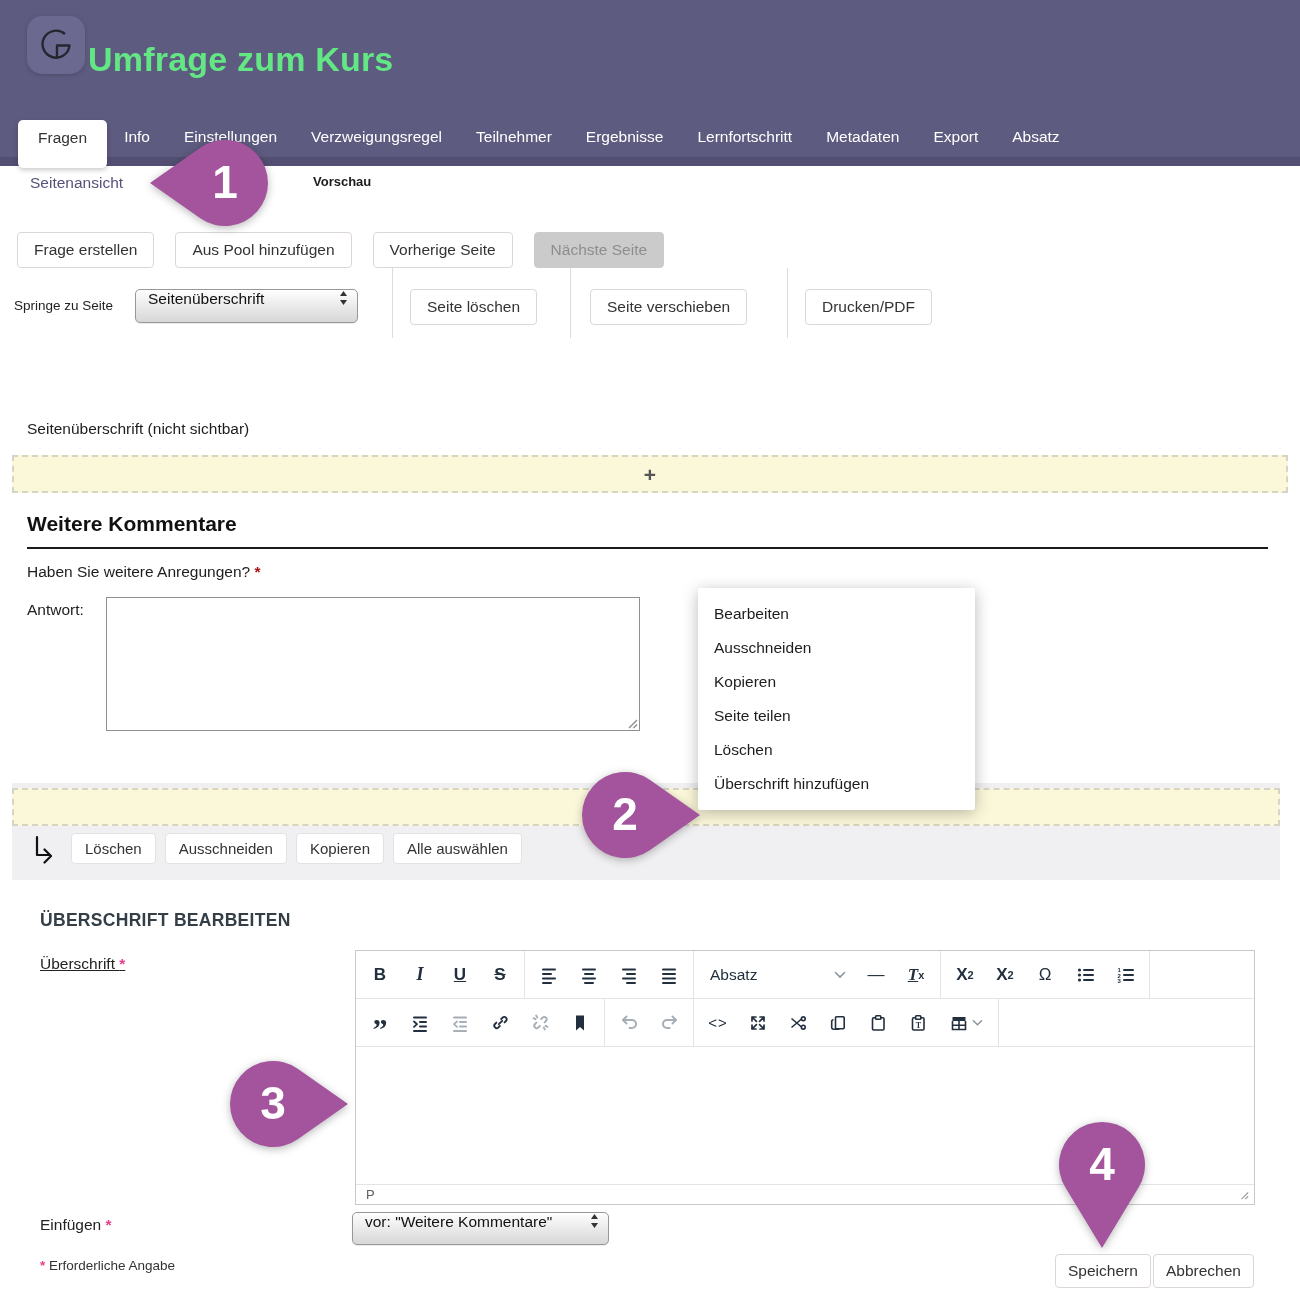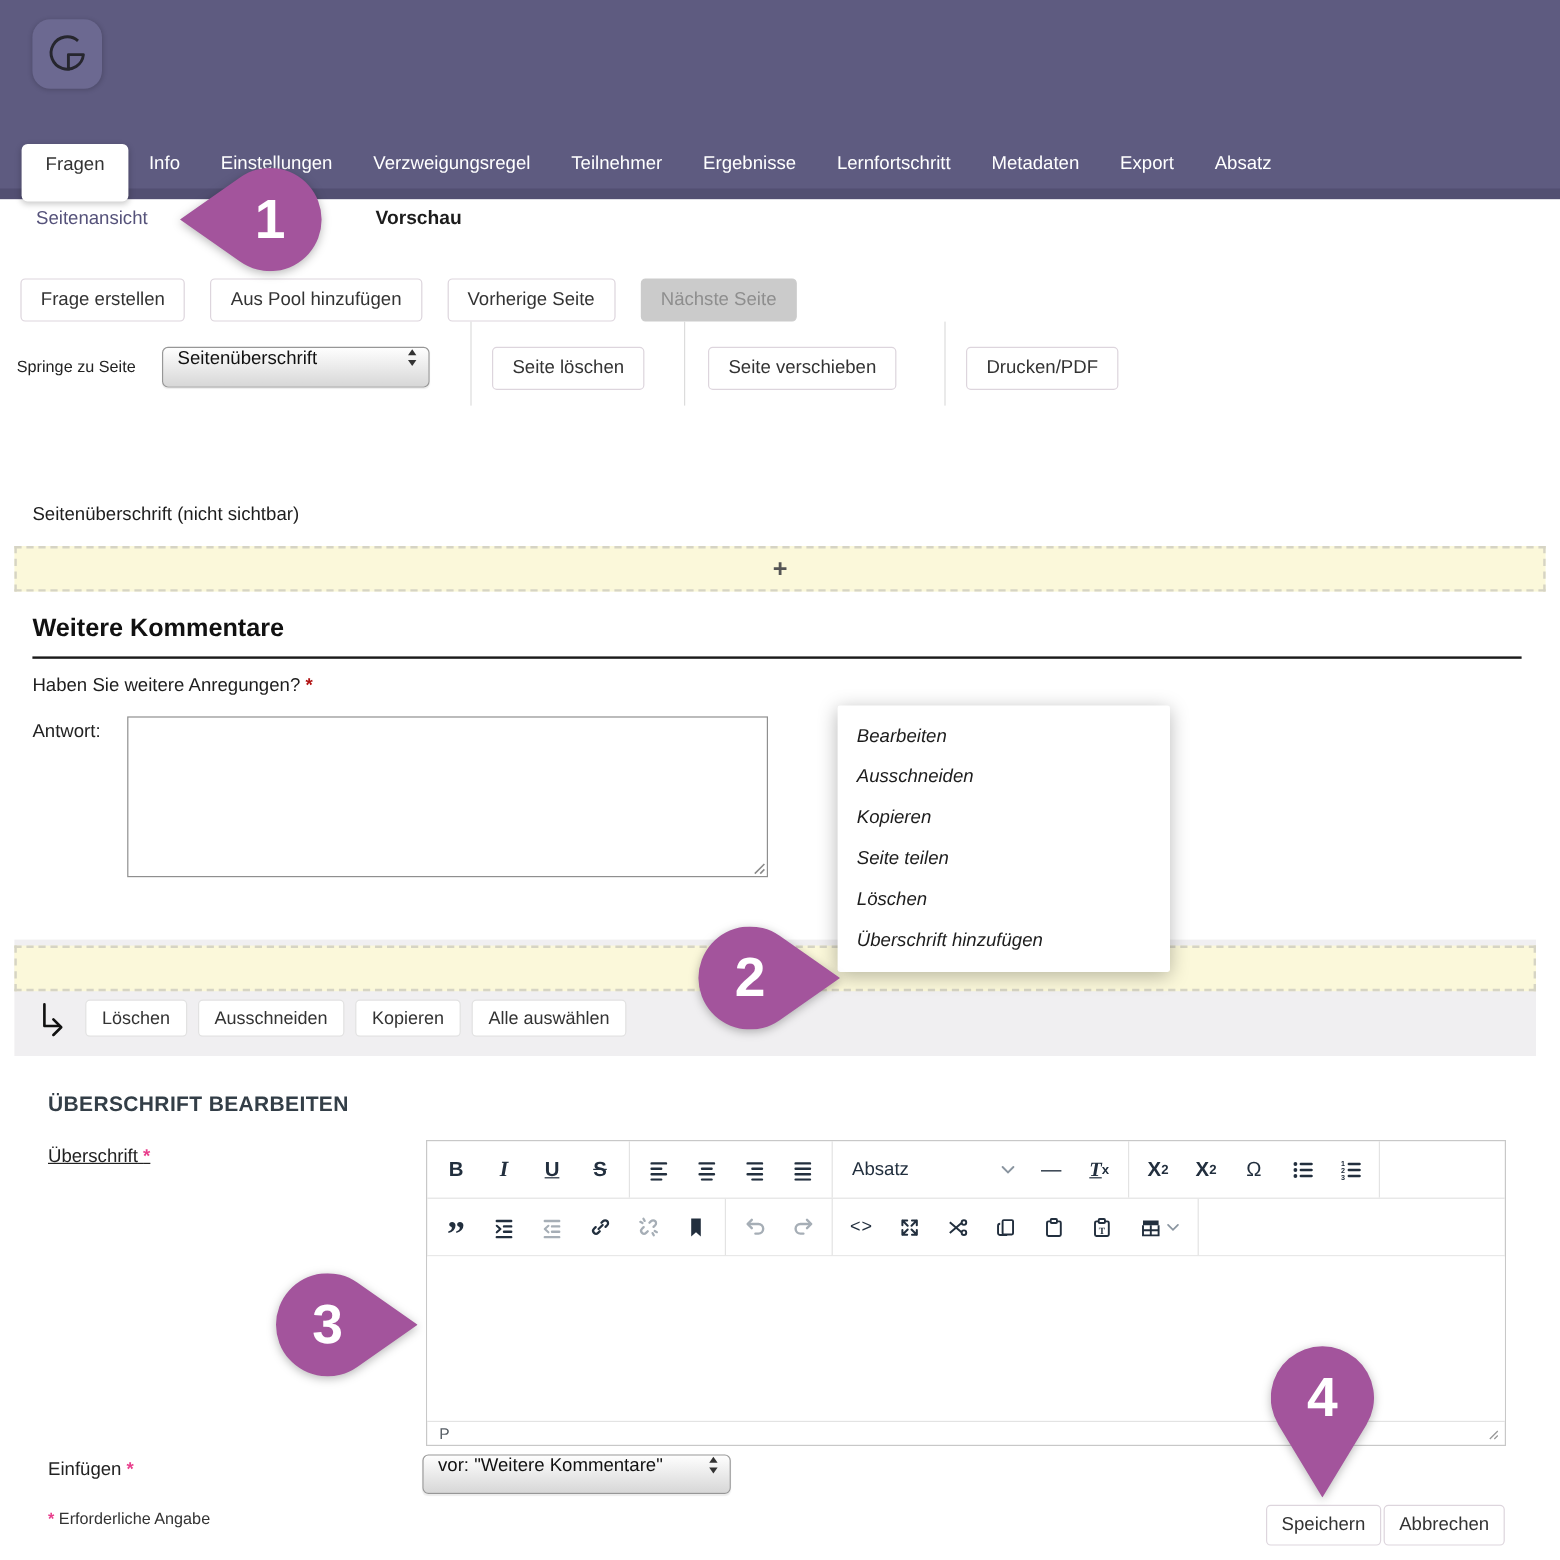--- a/index.html
+++ b/index.html
@@ -16,21 +16,21 @@
 
   
   .tabbar { position:absolute; left:0; top:120px; width:1300px; height:46px; background:#5e5b80;
             box-shadow:inset 0 -9px 0 #524f72; display:flex; align-items:flex-start; padding-left:18px; }
   .tab { height:37px; padding:8px 17px; font-size:15.5px; color:#fff; cursor:pointer; white-space:nowrap; }
   .tab.active { background:#fff; color:#333; border-radius:5px; height:48px; padding:9px 20px;
                 box-shadow:0 2px 5px rgba(0,0,0,.22); z-index:2; }
 
   
   .subnav-link { position:absolute; left:30px; top:174px; font-size:15.5px; color:#55527a; cursor:pointer; }
-  .subnav-item { position:absolute; left:313px; top:174px; font-size:16px; color:#1c1c1c; font-weight:600; cursor:pointer; }
+  .subnav-item { position:absolute; left:313px; top:174px; font-size:13px; color:#1c1c1c; font-weight:600; cursor:pointer; }
 
   
   .btn { display:inline-block; background:#fff; border:1px solid #ddd5dd; border-radius:4px;
          padding:8px 16px; font-size:15.5px; color:#333; cursor:pointer; white-space:nowrap; }
   .btn.disabled { background:#cbcbcb; color:#8e8e8e; border-color:#cbcbcb; cursor:default; }
   .btn.small { padding:6px 13px; font-size:15px; border-color:#e2e2e2; }
 
   .btnrow1 { position:absolute; left:17px; top:232px; display:flex; gap:21px; }
   .jump-label { position:absolute; left:14px; top:298px; font-size:13.5px; color:#222; }
   .select { background:linear-gradient(#fefefe,#d7d7d7); border:1px solid #979797; border-radius:5px;
@@ -63,21 +63,21 @@
   
   .gray-section { position:absolute; left:12px; top:783px; width:1268px; height:97px; background:#f0eff1; }
   .dz2 { position:absolute; left:0; top:5px; width:1268px; height:38px; background:#fbf8da;
          border:2px dashed #d6d4c4; cursor:pointer; }
   .selection-bar { position:absolute; left:18px; top:50px; display:flex; align-items:center; gap:9px; }
   .sel-arrow { margin-right:6px; display:flex; align-items:center; }
 
   
   .context-menu { position:absolute; left:698px; top:588px; width:277px; background:#fff; z-index:5;
                   padding:9px 0; box-shadow:0 3px 16px rgba(0,0,0,.28); border-radius:2px; }
-  .menu-item { padding:7px 16px; font-size:15.5px; color:#1d1d1d; line-height:20px; cursor:pointer;font-style:italic; }
+  .menu-item { padding:7px 16px; font-size:15.5px; color:#1d1d1d; line-height:20px; cursor:pointer; }
 
   
   .edit-heading { position:absolute; left:40px; top:910px; font-size:17.5px; font-weight:700;
                   color:#333e47; letter-spacing:.3px; }
   .label-ueberschrift { position:absolute; left:40px; top:955px; font-size:15.5px;text-decoration:underline; }
   .label-einfuegen { position:absolute; left:40px; top:1216px; font-size:15.5px;text-align:center; }
   .required-note { position:absolute; left:40px; top:1258px; font-size:13.5px; color:#333; }
   .btn-save { position:absolute; left:1055px; top:1254px; padding:7px 12px; }
   .btn-cancel { position:absolute; left:1153px; top:1254px; padding:7px 12px; }
 
@@ -113,20 +113,21 @@
 <body>
 
 <div class="page">
 
   <div class="header">
     <div class="logo">
       <svg width="40" height="40" viewBox="0 0 40 40">
         <path d="M29 9 A13.5 13.5 0 1 0 33.5 20.5 L21 20.5 L21 34" fill="none" stroke="#26262e" stroke-width="2.4" stroke-linejoin="round"></path>
       </svg>
     </div>
+    <div class="title">Umfrage zum Kurs</div>
   </div>
 
   <div class="tabbar">
     <span class="tab active">Fragen</span>
     <span class="tab">Info</span>
     <span class="tab">Einstellungen</span>
     <span class="tab">Verzweigungsregel</span>
     <span class="tab">Teilnehmer</span>
     <span class="tab">Ergebnisse</span>
     <span class="tab">Lernfortschritt</span>

